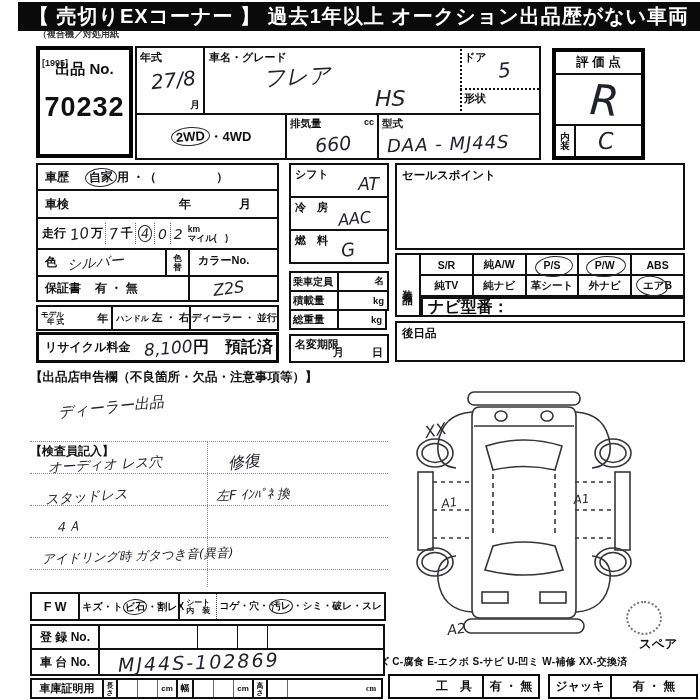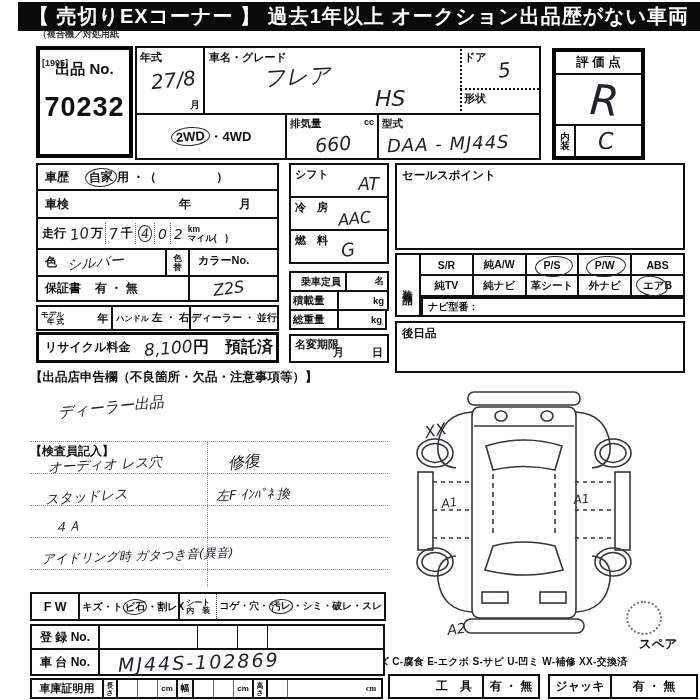--- a/index.html
+++ b/index.html
@@ -143,21 +143,21 @@
     </div>
     <div class="bx" style="left:0;top:33px;width:100px;height:35px;">
       <span class="abs lbl" style="left:4px;top:2px;font-size:11px;">冷　房</span>
       <span class="abs hw" style="right:16px;bottom:1px;font-size:16px;transform:rotate(-6deg);">AAC</span>
     </div>
     <div class="bx" style="left:0;top:66px;width:100px;height:35px;">
       <span class="abs lbl" style="left:4px;top:2px;font-size:11px;">燃　料</span>
       <span class="abs hw" style="right:32px;bottom:2px;font-size:18px;transform:rotate(-8deg);">G</span>
     </div>
     <div class="bx row" style="left:0;top:108px;width:100px;height:21px;">
-      <div class="cell lbl" style="width:48px;font-size:10px;padding-left:2px;margin-left:8px;">乗車定員</div>
+      <div class="cell lbl" style="width:48px;font-size:10px;padding-left:2px;">乗車定員</div>
       <div class="row" style="flex:1;justify-content:flex-end;padding-right:3px;font-size:9.5px;font-weight:bold;">名</div>
     </div>
     <div class="bx row" style="left:0;top:127px;width:100px;height:21px;">
       <div class="cell lbl" style="width:48px;font-size:10.5px;padding-left:2px;">積載量</div>
       <div class="row" style="flex:1;justify-content:flex-end;padding-right:3px;font-size:9.5px;font-weight:bold;">kg</div>
     </div>
     <div class="bx row" style="left:0;top:146px;width:98px;height:21px;">
       <div class="cell lbl" style="width:48px;font-size:10.5px;padding-left:2px;">総重量</div>
       <div class="row" style="flex:1;justify-content:flex-end;padding-right:3px;font-size:9.5px;font-weight:bold;">kg</div>
     </div>
@@ -193,24 +193,24 @@
             <span>P/S</span>
             <i class="oval" style="left:8px;top:1px;width:36px;height:19px;"></i>
           </div>
         <div class="eqcell">
             <span>P/W</span>
             <i class="oval" style="left:7px;top:1px;width:38px;height:19px;"></i>
           </div>
         <div class="eqcell">ABS</div>
       </div>
       <div class="bx row" style="left:26px;top:44px;width:264px;height:20px;padding-left:5px;">
-        <span class="lbl" style="font-size:10px;font-family:Liberation Mono, monospace;">ナビ型番：</span>
-      </div>
-    </div>
-    <div class="bx" style="left:0;top:158px;width:290px;height:52px;">
+        <span class="lbl" style="font-size:16px;font-family:Liberation Mono, monospace;">ナビ型番：</span>
+      </div>
+    </div>
+    <div class="bx" style="left:0;top:158px;width:290px;height:41px;">
       <span class="abs lbl" style="left:5px;top:3px;font-size:11.5px;">後日品</span>
     </div>
   </div>
 
   <div class="bx row" style="left:36px;top:305px;width:243px;height:26px;text-align:right;">
     <div class="cell" style="width:84px;padding:0 3px;justify-content:space-between;">
       <span class="stack lbl" style="font-size:7.5px;">
         <span>モデル</span>
         <span>年 式</span>
       </span>

